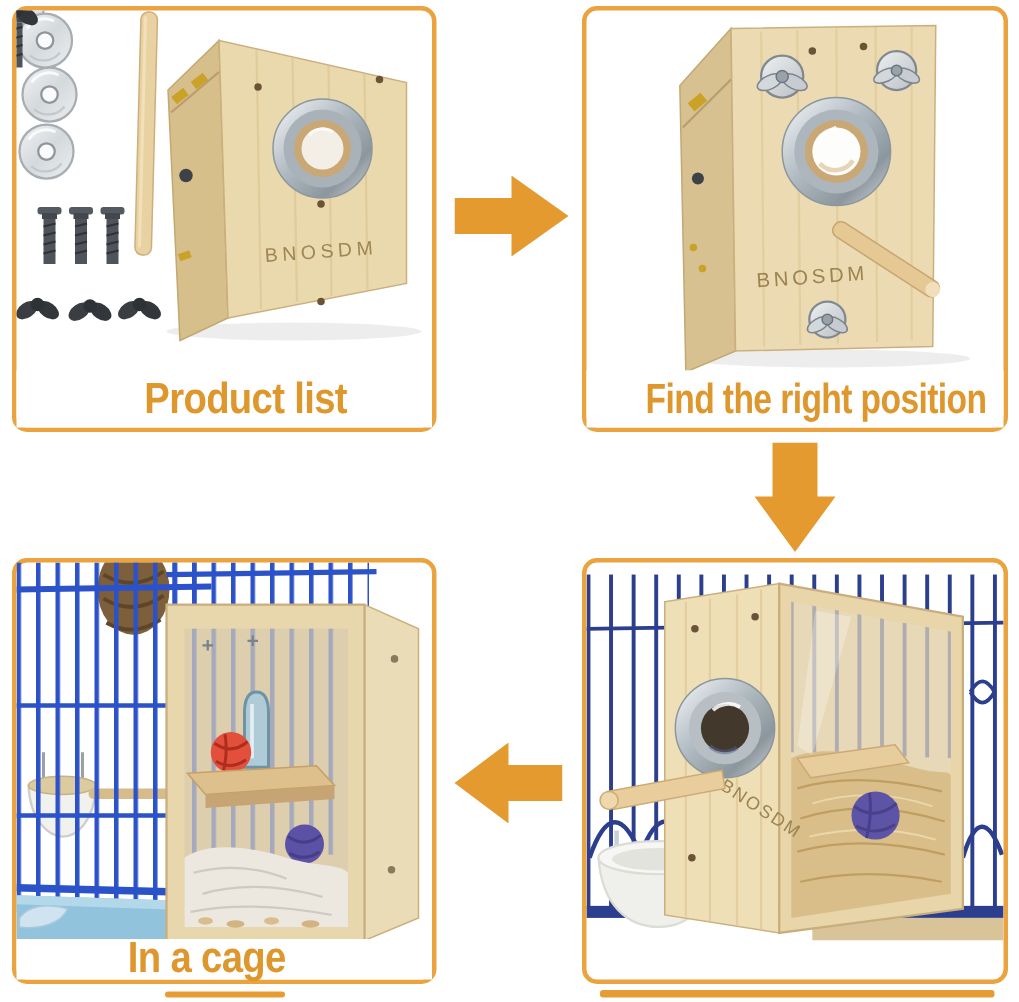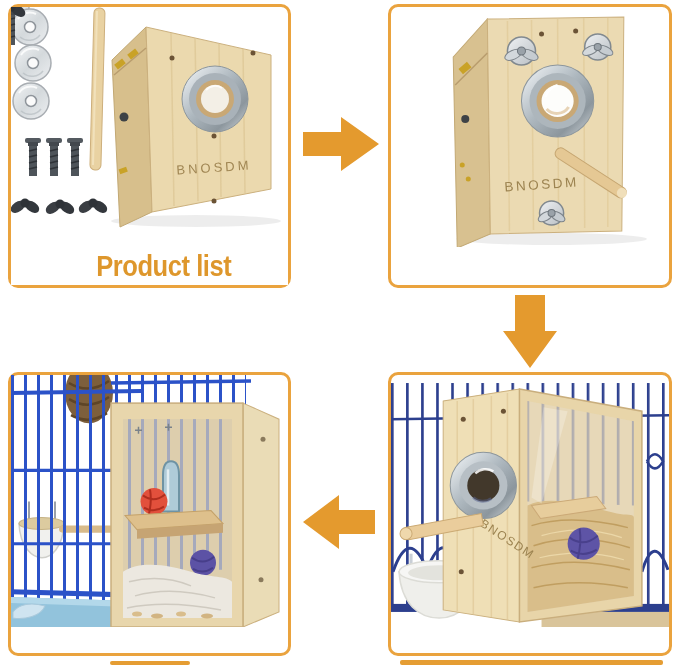--- a/index.html
+++ b/index.html
@@ -181,20 +181,23 @@
 
           <g transform="translate(160 206)">
             <circle r="12" fill="url(#p2galv)" stroke="#81898F" stroke-width="1.5"></circle>
             <ellipse cx="-7" cy="0" rx="8" ry="4" fill="#D3D8DC" stroke="#7D848A" stroke-width="1" transform="rotate(-30)"></ellipse>
             <ellipse cx="7" cy="0" rx="8" ry="4" fill="#C6CCD1" stroke="#7D848A" stroke-width="1" transform="rotate(30)"></ellipse>
             <circle r="3.5" fill="#9AA2A9" stroke="#6E767D" stroke-width="1"></circle>
           </g>
         </g>
       </svg>
     </div>
+    <div class="caption caption--tall">
+      <span class="cap-long">Find the right position</span>
+    </div>
   </section>
 
   <section class="panel panel--bl">
     <div class="photo photo--short">
       <svg viewBox="0 0 277 251" preserveAspectRatio="none">
         <defs>
           <pattern id="p3bars" width="13" height="10" patternUnits="userSpaceOnUse">
             <rect x="0" y="0" width="3" height="10" fill="#2B52C8"></rect>
           </pattern>
         </defs>
@@ -259,20 +262,23 @@
               <ellipse cx="126" cy="238" rx="5" ry="2.5" fill="#D9BD8C"></ellipse>
                 <ellipse cx="146" cy="240" rx="6" ry="2.5" fill="#D2B482"></ellipse>
               <ellipse cx="170" cy="238" rx="5" ry="2.5" fill="#D9BD8C"></ellipse>
                 <ellipse cx="196" cy="240" rx="6" ry="2.5" fill="#D2B482"></ellipse>
             </g>
           </g>
           <circle cx="252" cy="64" r="2.5" fill="#8A7A5C"></circle>
           <circle cx="250" cy="204" r="2.5" fill="#8A7A5C"></circle>
         </g>
       </svg>
+    </div>
+    <div class="caption caption--short">
+      <span class="cap-md cap-shift">In a cage</span>
     </div>
   </section>
 
   <section class="panel panel--br">
     <div class="photo photo--short">
       <svg viewBox="0 0 277 251" preserveAspectRatio="none">
         <defs>
           <pattern id="p4bars" width="15" height="10" patternUnits="userSpaceOnUse">
             <rect x="0" y="0" width="2.6" height="10" fill="#2C3F8E"></rect>
           </pattern>

